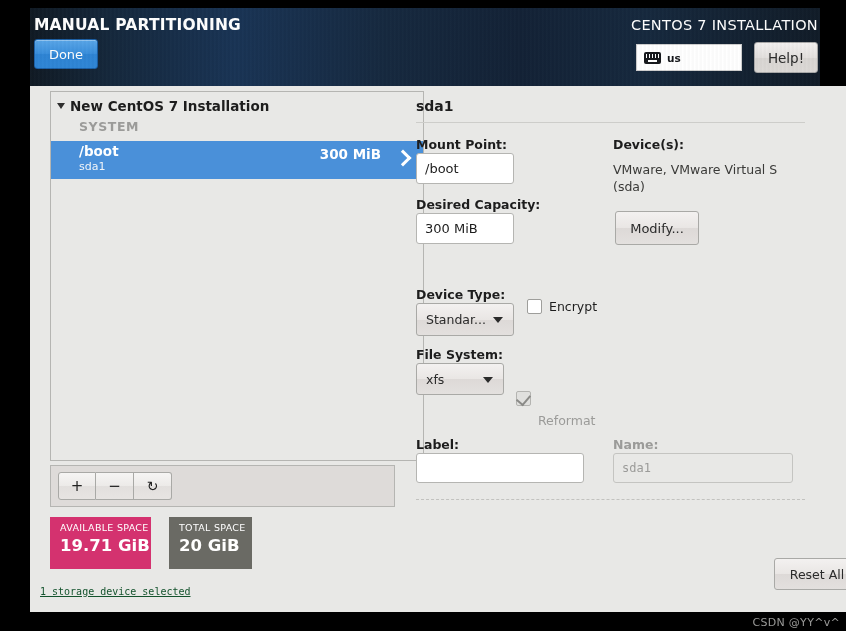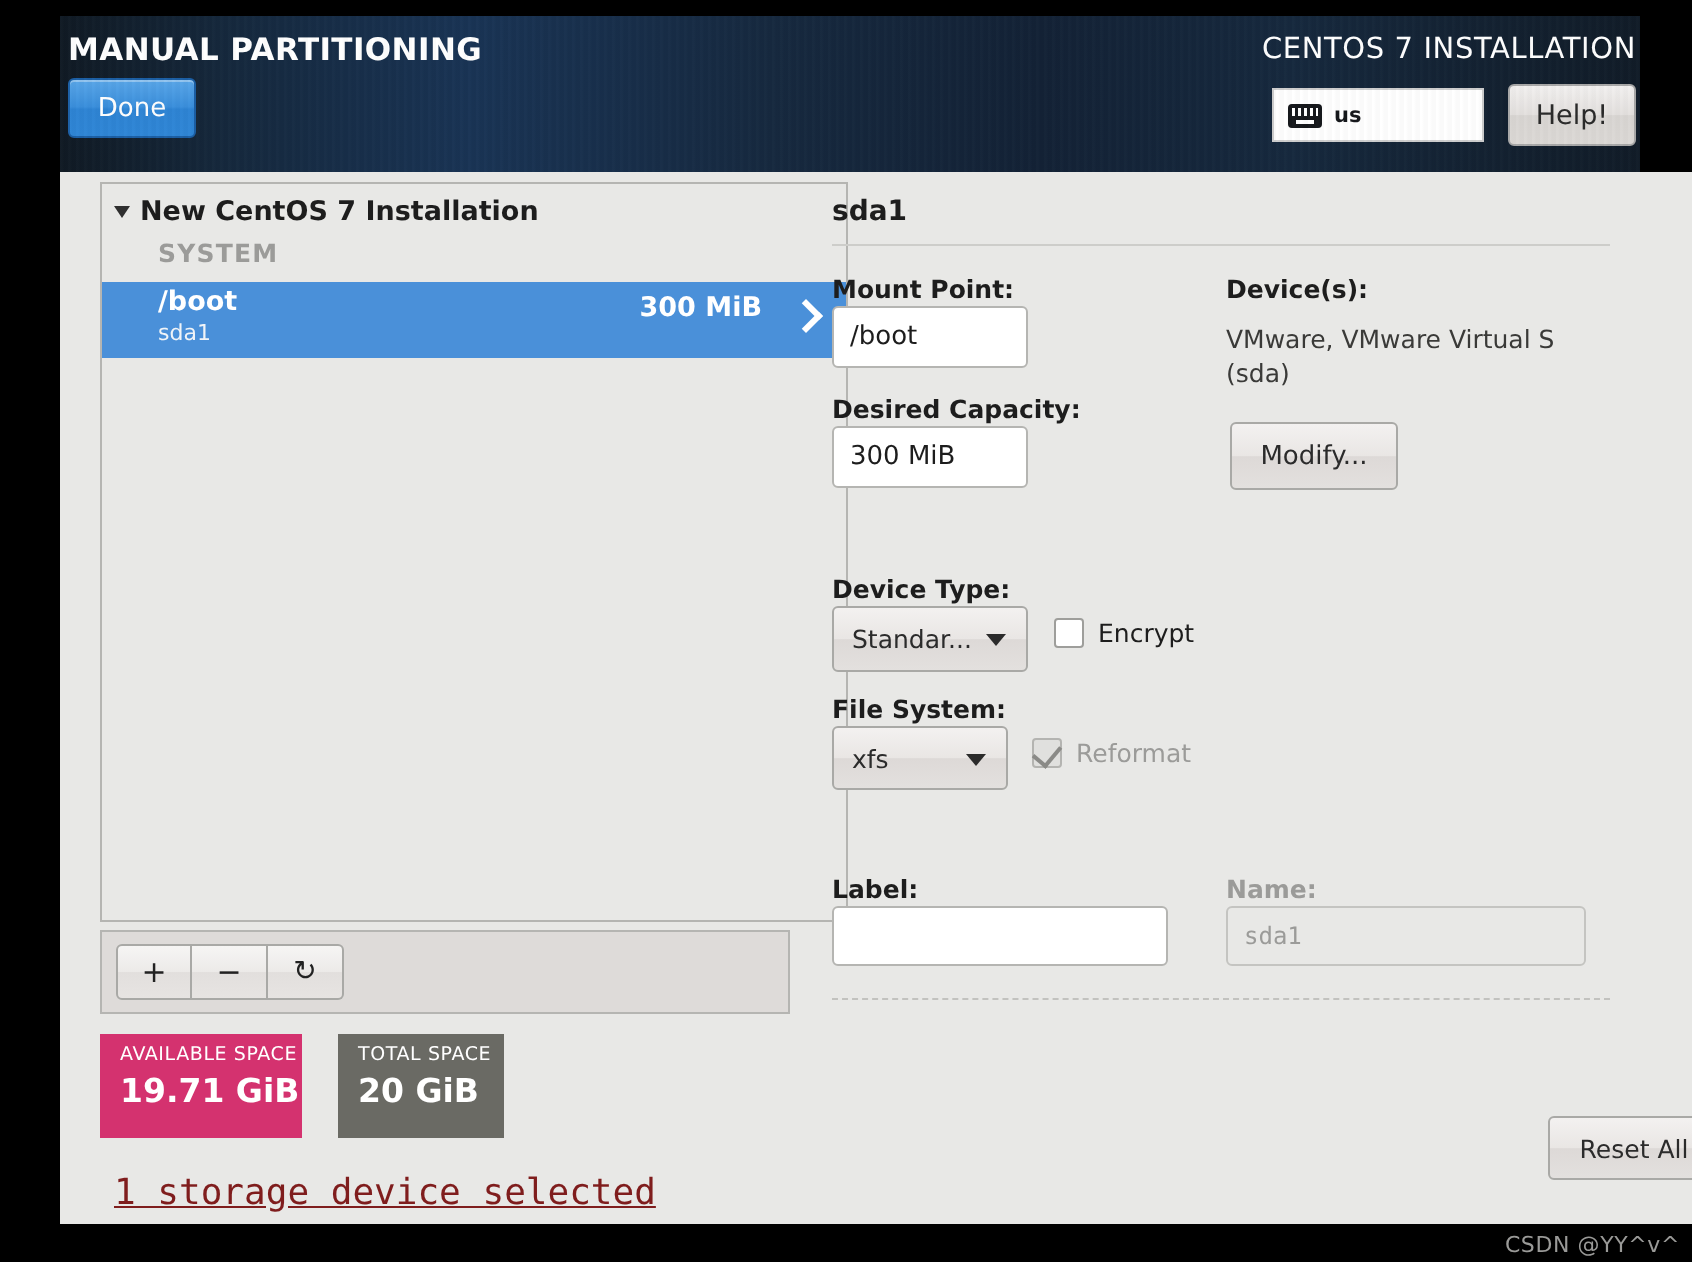--- a/index.html
+++ b/index.html
@@ -294,24 +294,24 @@
   }
   .space-value {
     font-size: 16.5px;
     font-weight: bold;
     margin-top: 3px;
     white-space: nowrap;
   }
 
   #storage-link {
     position: absolute;
-    left: 27px;
+    left: 10px;
     top: 500px;
-    font-size: 18px;
-    color: #7f1d1d;
+    font-size: 10px;
+    color: #14532d;
     text-decoration: underline;
     font-family: "DejaVu Sans Mono", "Liberation Mono", monospace;
     cursor: pointer;
   }
 
   
   #right-col {
     position: absolute;
     left: 385px; top: 5px;
     width: 410px;
@@ -441,22 +441,22 @@
   }
   .cb-check {
     position: absolute;
     left: 2px; top: 0px;
     width: 7px; height: 11px;
     border-right: 2.5px solid #8a8a87;
     border-bottom: 2.5px solid #8a8a87;
     transform: rotate(40deg);
   }
   .cb-text { font-size: 12.5px; color: #1d1d1d; }
-  .cb-text.dim { color: #9b9b99; }
-  #encrypt-row { left: 112px; top: 218px; }
+  .cb-text.dim { color: #9b9b99; margin-top: 44px; }
+  #encrypt-row { left: 112px; top: 208px; }
   #reformat-row { left: 101px; top: 278px; }
 
   #label-label { left: 1px; top: 346px; text-align: right; }
   #label-input { left: 1px; top: 362px; width: 168px; height: 30px; }
 
   #name-label { left: 198px; top: 346px; }
   #name-input { left: 198px; top: 362px; width: 180px; height: 30px; }
 
   #bottom-dashed {
     position: absolute;

